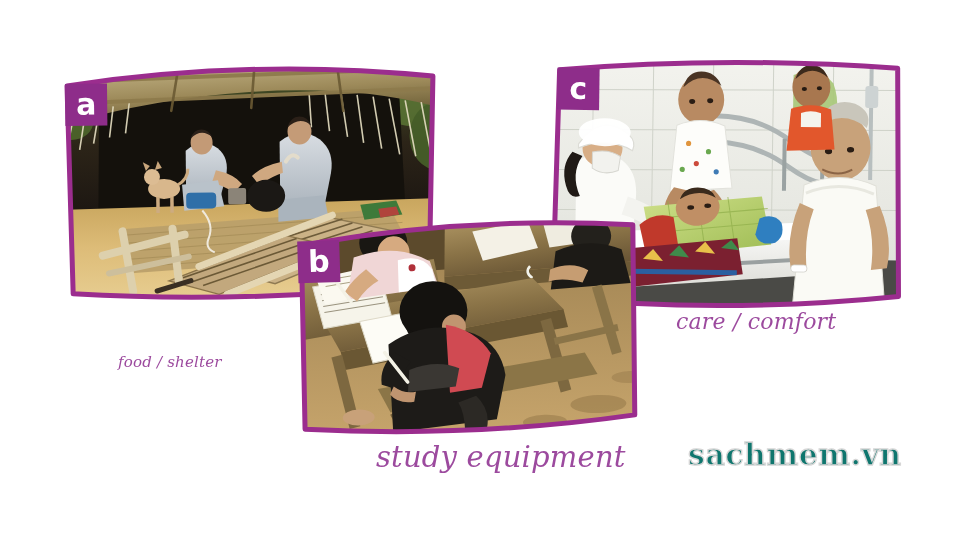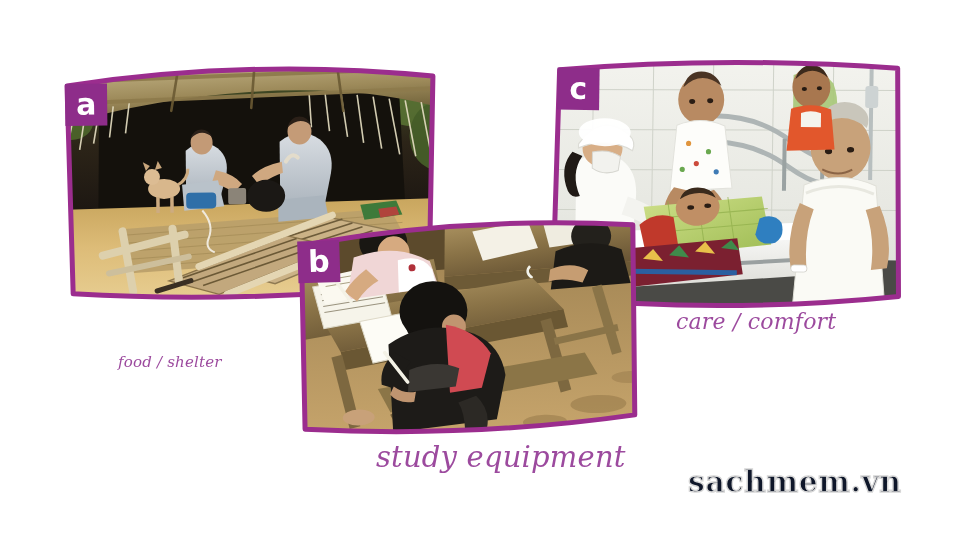--- a/index.html
+++ b/index.html
@@ -56,26 +56,25 @@
     font-weight: normal;
     white-space: nowrap;
     letter-spacing: .2px;
   }
 
   
   .watermark {
     position: absolute;
     font-family: "DejaVu Serif", serif;
     font-weight: bold;
-    color: #0f172a;
+    color: #0f766e;
     -webkit-text-stroke: 1.4px #d6d6d6;
     letter-spacing: 0.5px;
     white-space: nowrap;
     user-select: none;
-    margin-top: 27px;
   }
 </style>
 </head>
 <body>
 
 <div id="stage">
 
   <div class="card" id="card-a" style="left:60px; top:58px; width:382px; height:245px; transform:rotate(-0.6deg);">
     <svg width="382" height="245" viewBox="0 0 382 245">
       <defs>

